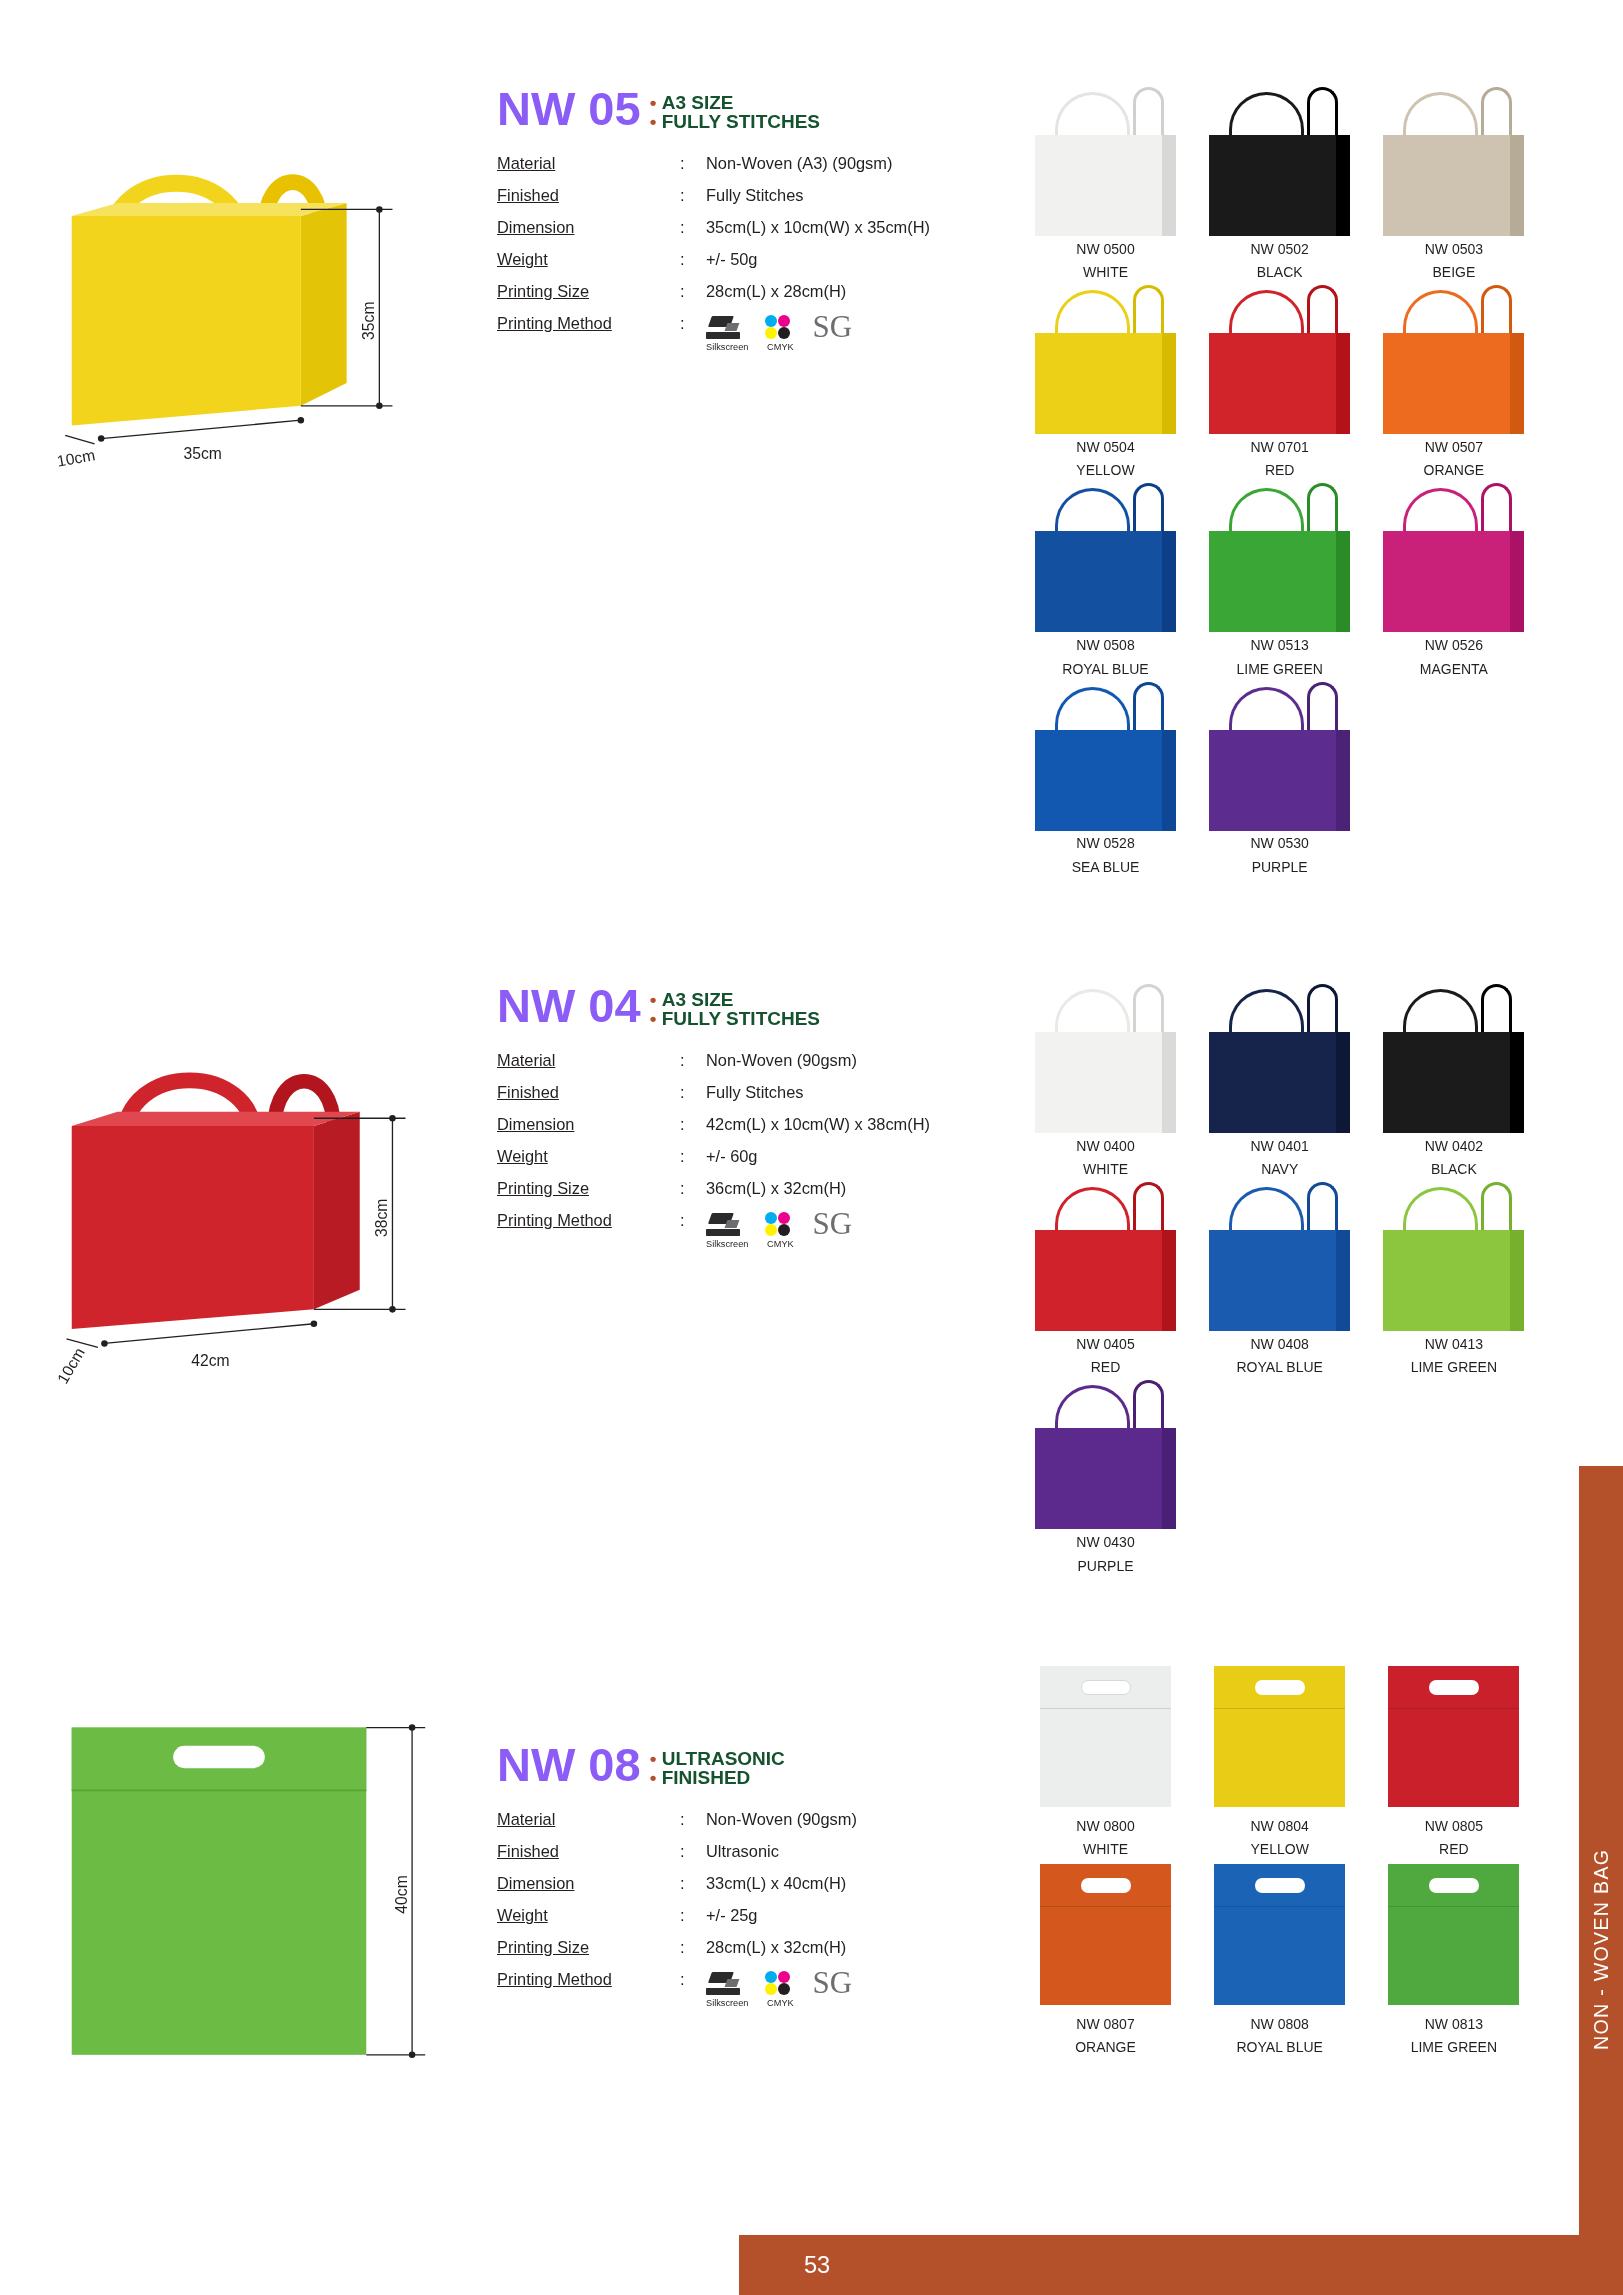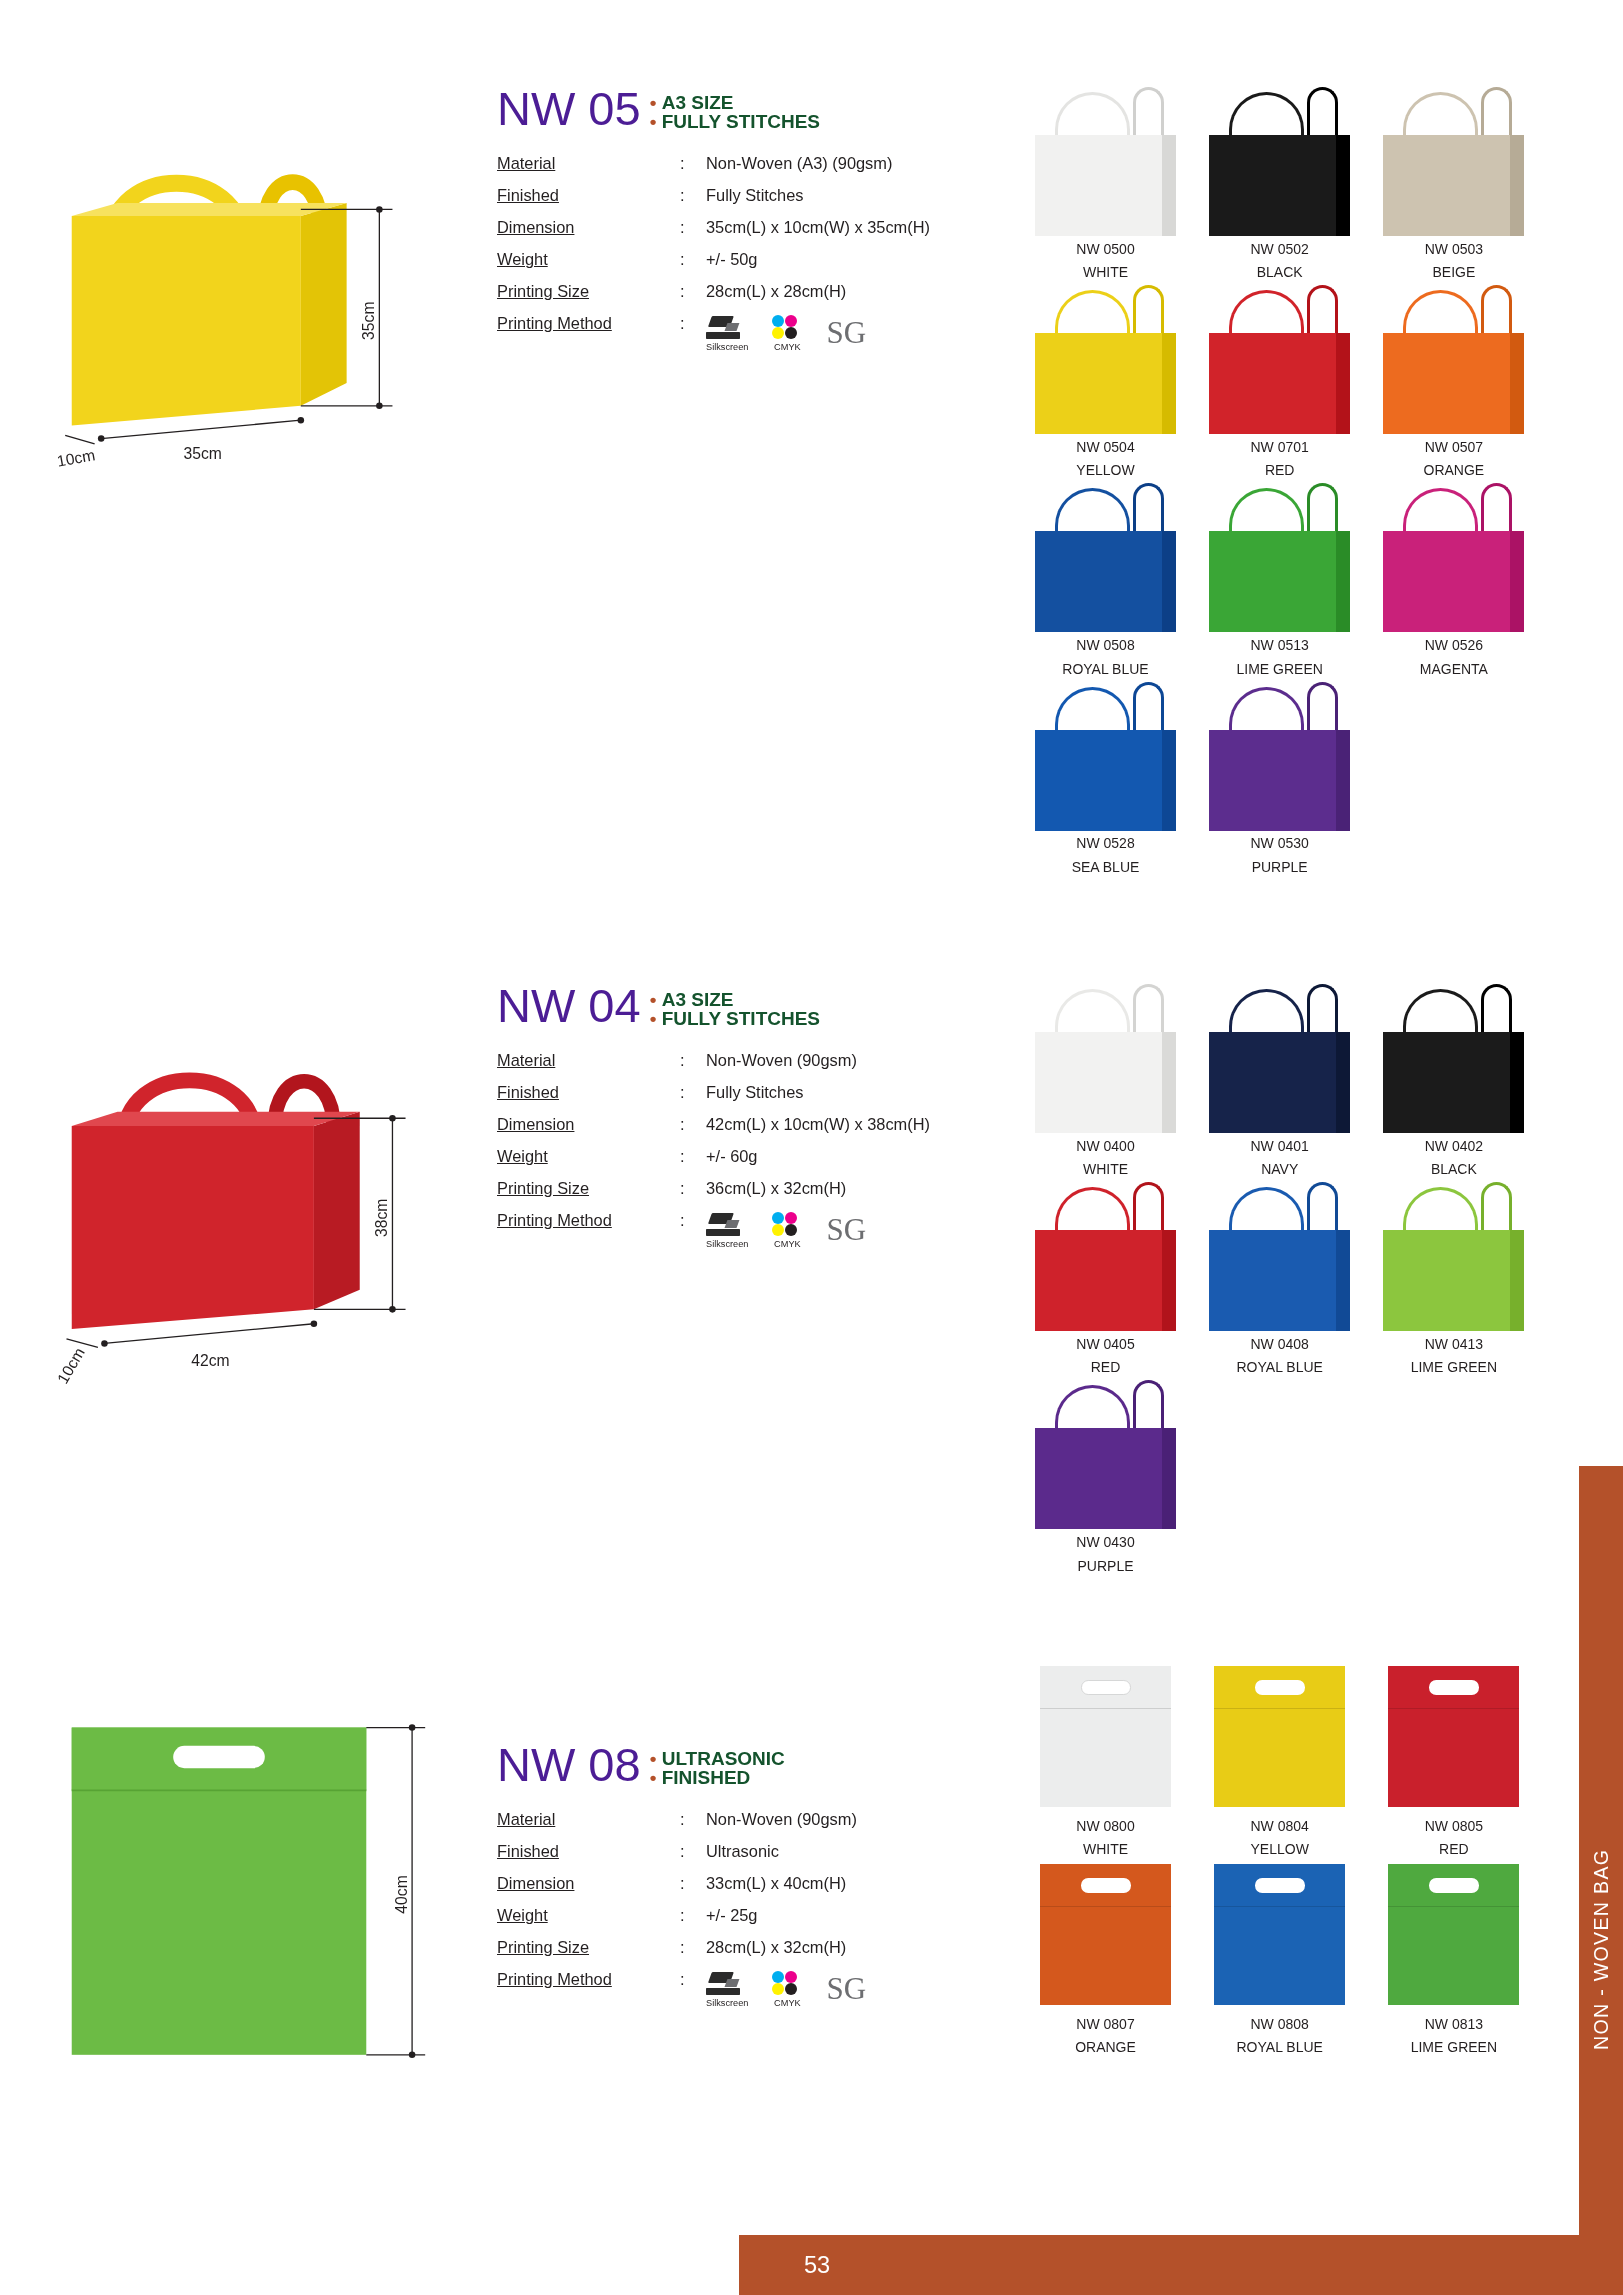--- a/index.html
+++ b/index.html
@@ -62,22 +62,22 @@
   .sec3 { top: 1662px; }
 
   
   .bigbag { position: absolute; left: 39px; top: 0; width: 432px; }
 
   
   .spec { position: absolute; left: 497px; top: 0; width: 510px; }
   .title-row { display: flex; align-items: flex-start; }
   .code {
     font-size: 47px;
-    color: #4c1d95;
-    font-weight: normal;
+    color: #8b5cf6;
+    font-weight: bold;
     letter-spacing: 0px;
     line-height: 47px;
   }
   .badges { margin-left: 9.2px; margin-top: 7.9px; }
   .badge {
     font-size: 19px;
     color: #14532d;
     font-weight: bold;
     line-height: 19.6px;
     white-space: nowrap;
@@ -86,21 +86,21 @@
     content: "\2022";
     color: #b4512a;
     margin-right: 5.2px;
   }
   table.specs { border-collapse: collapse; margin-top: 15.7px; width: 510px; }
   table.specs td { font-size: 16.4px; color: #231f20; padding: 6.5px 0; vertical-align: top; }
   td.lbl { width: 183px; text-decoration: underline; }
   td.colon { width: 26px; }
   td.val { }
 
-  .print-icons { display: flex; align-items: center; gap: 22px; }
+  .print-icons { display: flex; align-items: flex-start; gap: 15px; }
   .icon-block { text-align: center; }
   .icon-cap { font-size: 9.2px; color: #231f20; margin-top: 1.3px; }
   .sg { font-family: "Liberation Serif", serif; font-size: 31px; color: #6d6e71; line-height: 26px; }
 
   
   .silk {
     width: 34px; height: 26px; position: relative;
   }
   .silk .blade { position:absolute; left:3.9px; top:1.3px; width:22px; height:10.5px; background:#2b2b2b; transform: skewX(-20deg); border-radius:1.3px;}
   .silk .base { position:absolute; left:0px; bottom:1.3px; width:34px; height:6.5px; background:#2b2b2b; border-radius:0.7px;}

